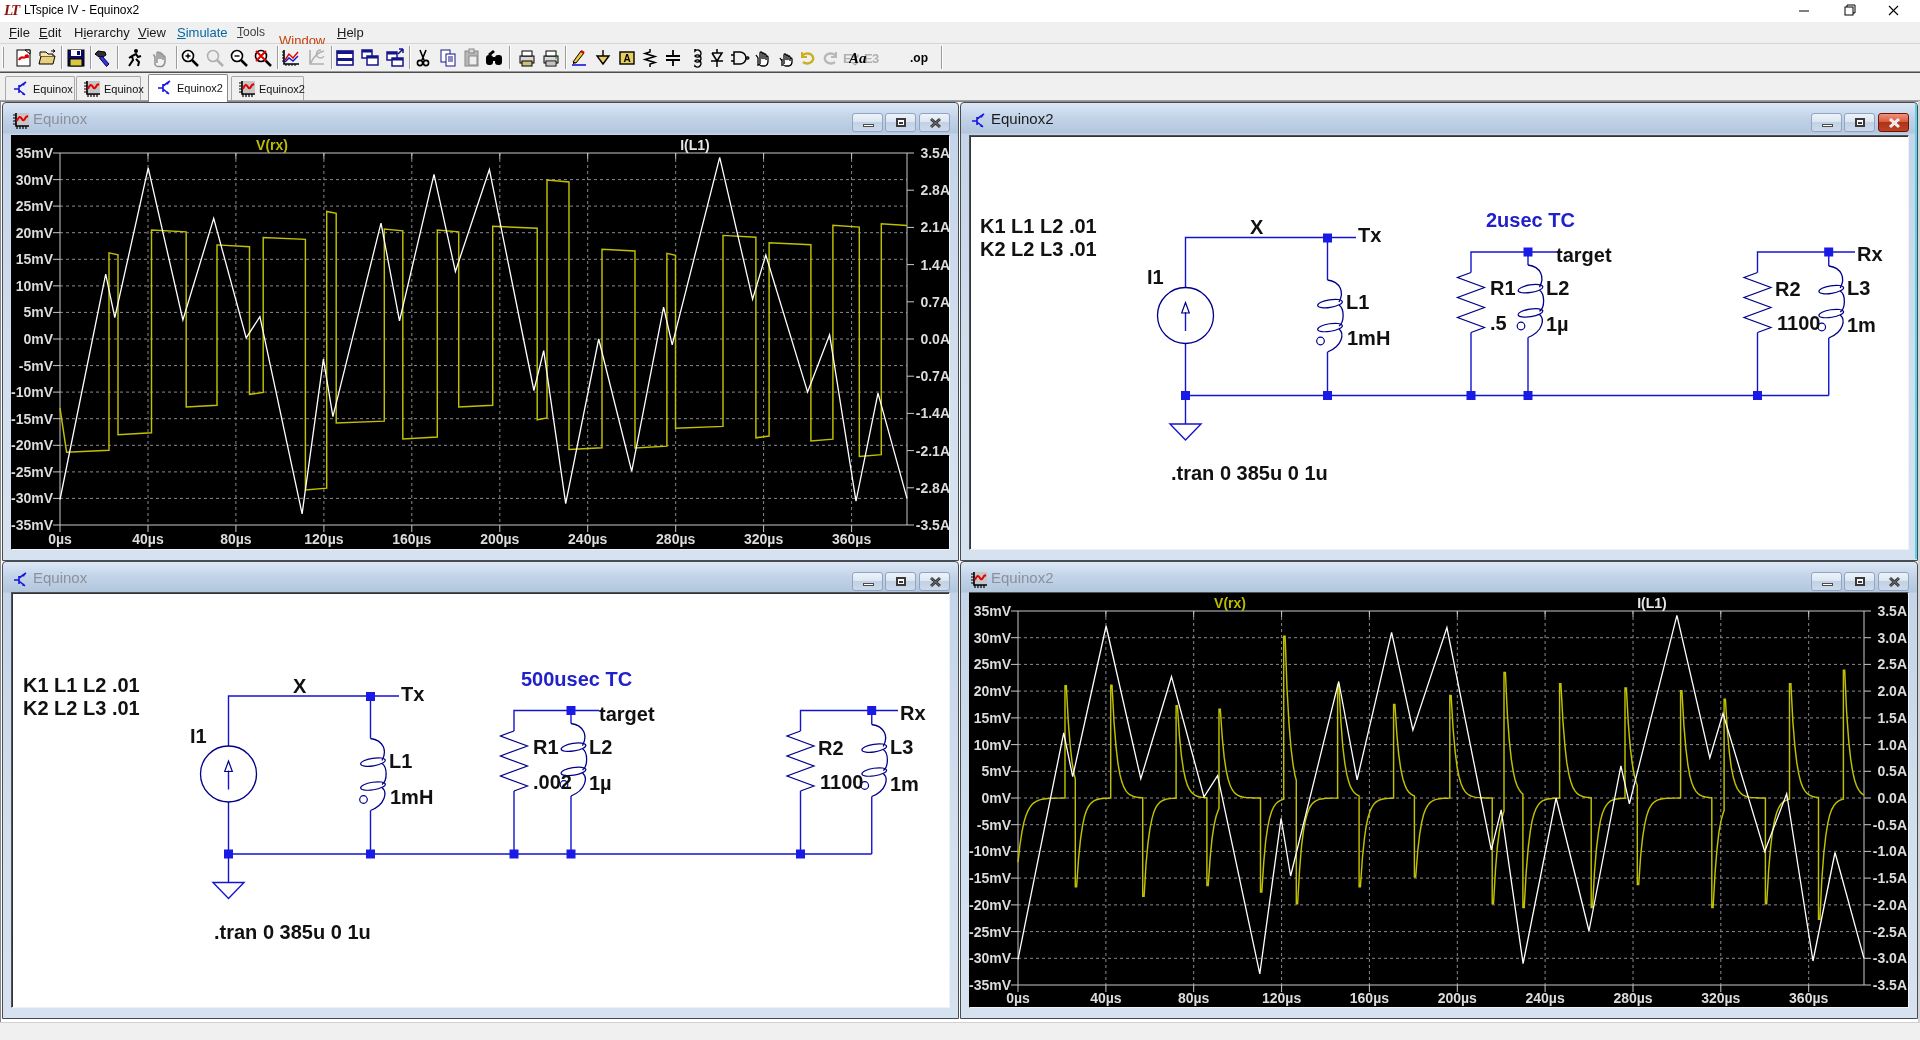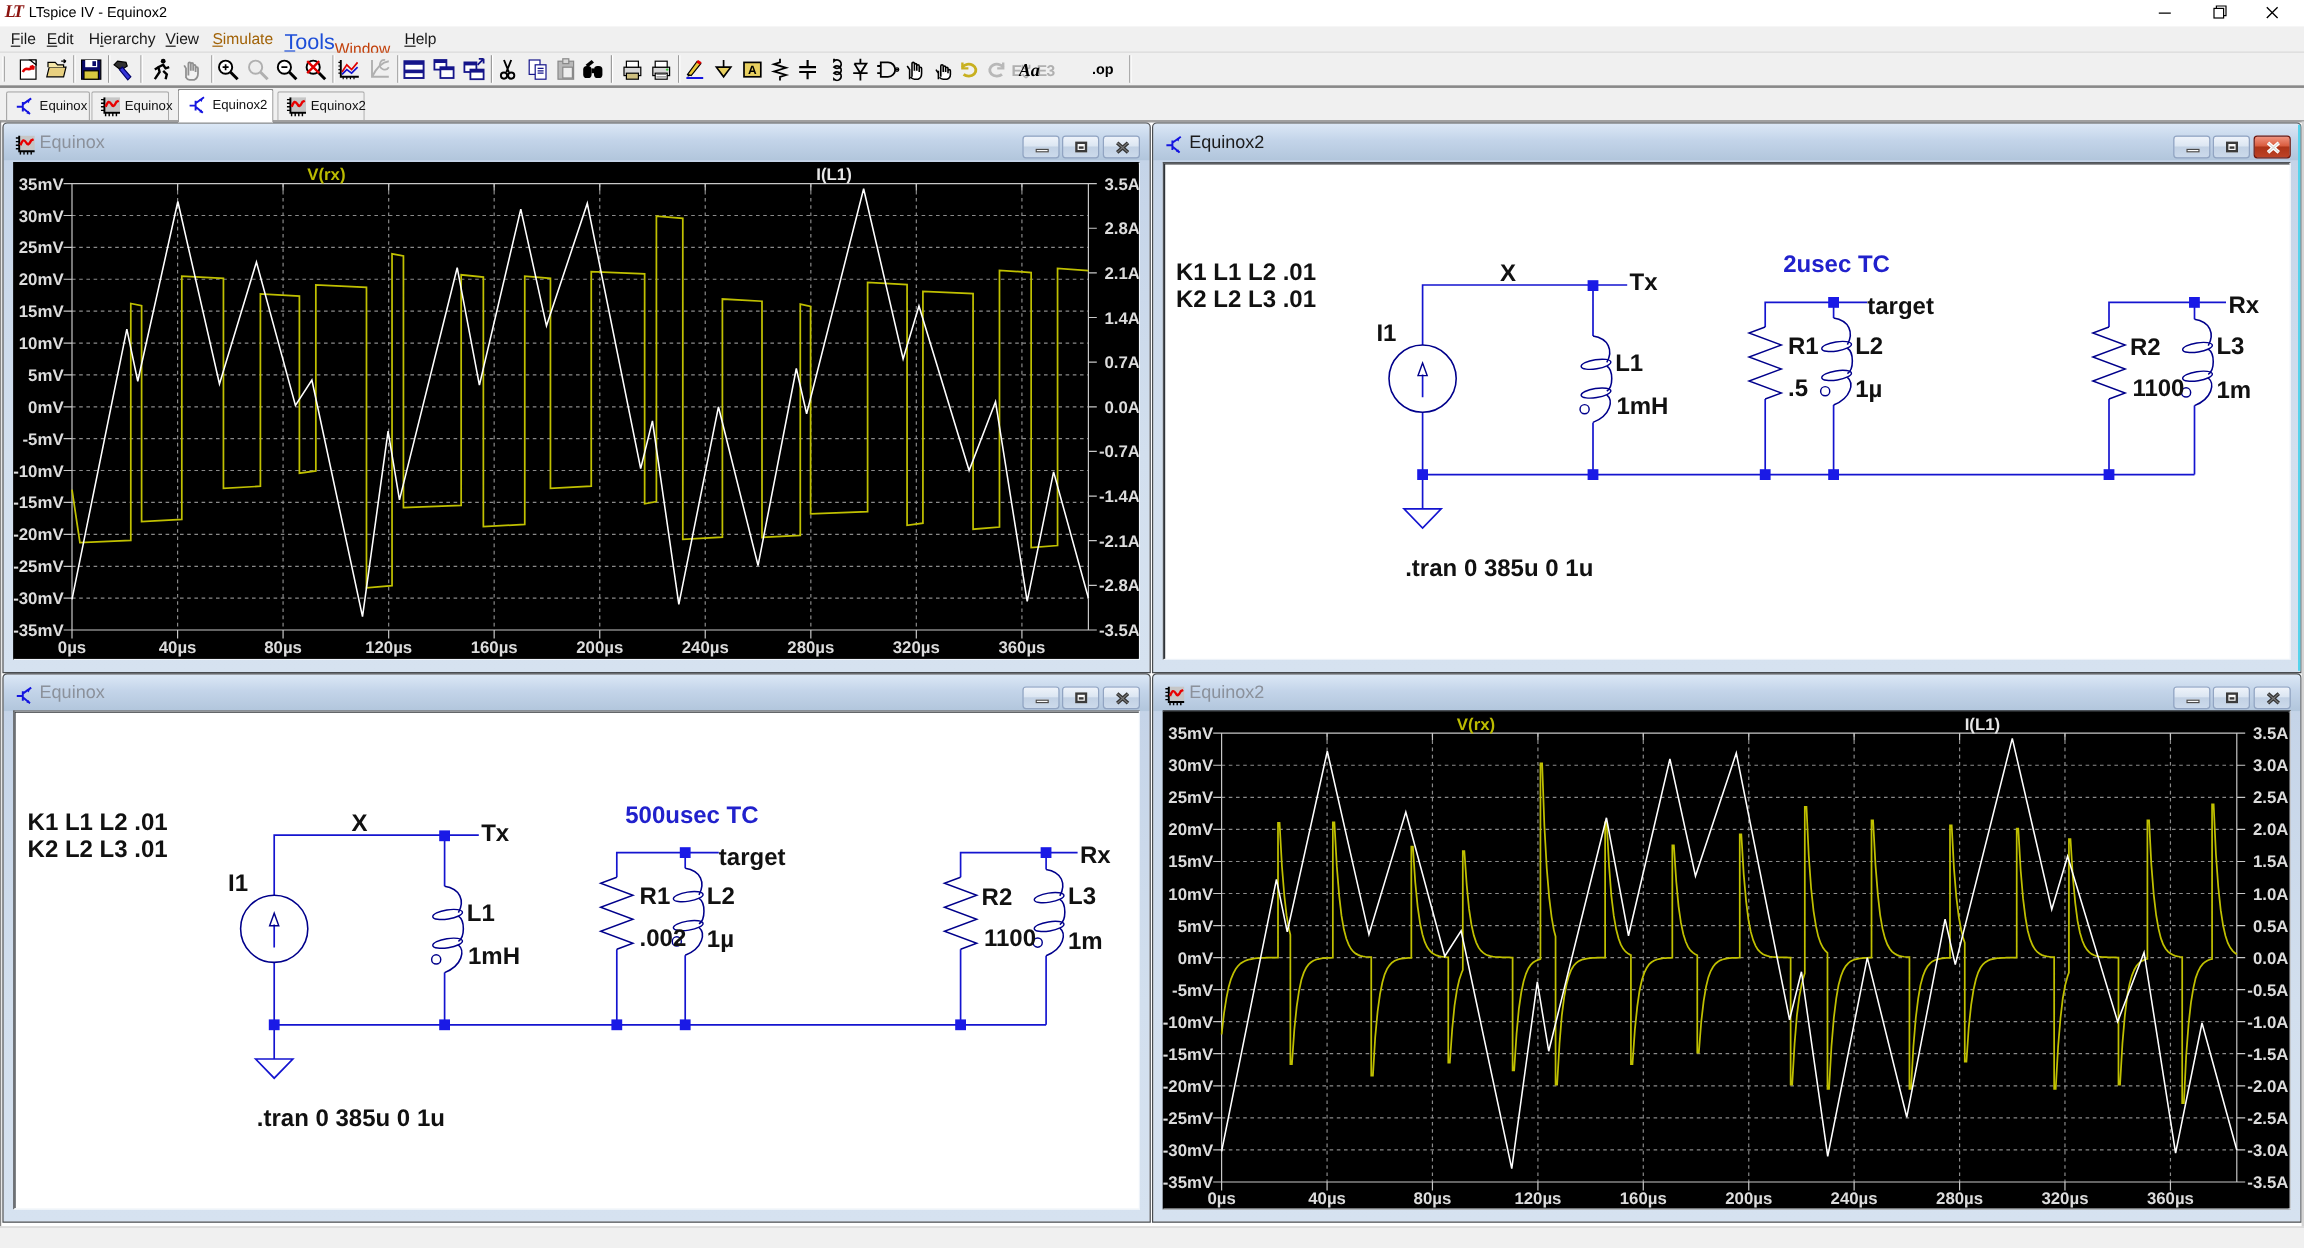--- a/index.html
+++ b/index.html
@@ -8,22 +8,22 @@
       <rect x="51" y="7" width="8" height="8" fill="none" stroke="#000"></rect>
       <path d="M53 7 v-2 h8 v8 h-2" fill="none" stroke="#000"></path>
       <path d="M95 6 l9 9 M104 6 l-9 9" stroke="#000" stroke-width="1.1"></path>
     </svg>
   </div>
 <div style="position:absolute;left:0;top:22px;width:1920px;height:22px;background:#f0f0f0;border-bottom:1px solid #d5d5d5">
     <div style="position:absolute;left:9px;top:3px;font-size:13px;color:#1a1a1a"><span style="text-decoration:underline">F</span>ile</div>
     <div style="position:absolute;left:39px;top:3px;font-size:13px;color:#1a1a1a"><span style="text-decoration:underline">E</span>dit</div>
     <div style="position:absolute;left:74px;top:3px;font-size:13px;color:#1a1a1a">H<span style="text-decoration:underline">i</span>erarchy</div>
     <div style="position:absolute;left:138px;top:3px;font-size:13px;color:#1a1a1a"><span style="text-decoration:underline">V</span>iew</div>
-    <div style="position:absolute;left:177px;top:3px;font-size:13px;color:#a16207"><span style="text-decoration:underline">S</span>imulate</div>
-    <div style="position:absolute;left:237px;top:3px;font-size:18px;color:#1d4ed8"><span style="text-decoration:underline">T</span>ools</div>
+    <div style="position:absolute;left:177px;top:3px;font-size:13px;color:#0369a1"><span style="text-decoration:underline">S</span>imulate</div>
+    <div style="position:absolute;left:237px;top:3px;font-size:12px;color:#404040"><span style="text-decoration:underline">T</span>ools</div>
     <div style="position:absolute;left:279px;top:11px;font-size:13px;color:#c2410c"><span style="text-decoration:underline">W</span>indow</div>
     <div style="position:absolute;left:337px;top:3px;font-size:13px;color:#1a1a1a"><span style="text-decoration:underline">H</span>elp</div>
   </div>
 <div style="position:absolute;left:0;top:44px;width:1920px;height:28px;background:#f0f0f0;border-bottom:1px solid #9a9a9a">
     <div style="position:absolute;left:2px;top:3px;width:2px;height:21px;border-left:1px solid #fff;border-right:1px solid #9a9a9a"></div>
     <div style="position:absolute;left:61px;top:2px;width:1px;height:23px;background:#9c9c9c"></div>
     <div style="position:absolute;left:62px;top:2px;width:1px;height:23px;background:#fff"></div>
     <div style="position:absolute;left:90px;top:2px;width:1px;height:23px;background:#9c9c9c"></div>
     <div style="position:absolute;left:91px;top:2px;width:1px;height:23px;background:#fff"></div>
     <div style="position:absolute;left:117px;top:2px;width:1px;height:23px;background:#9c9c9c"></div>

